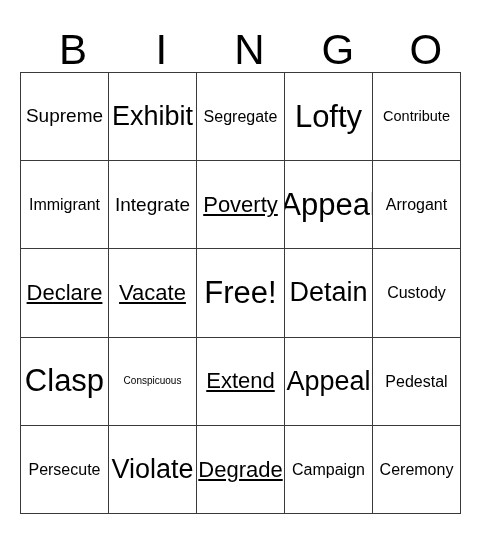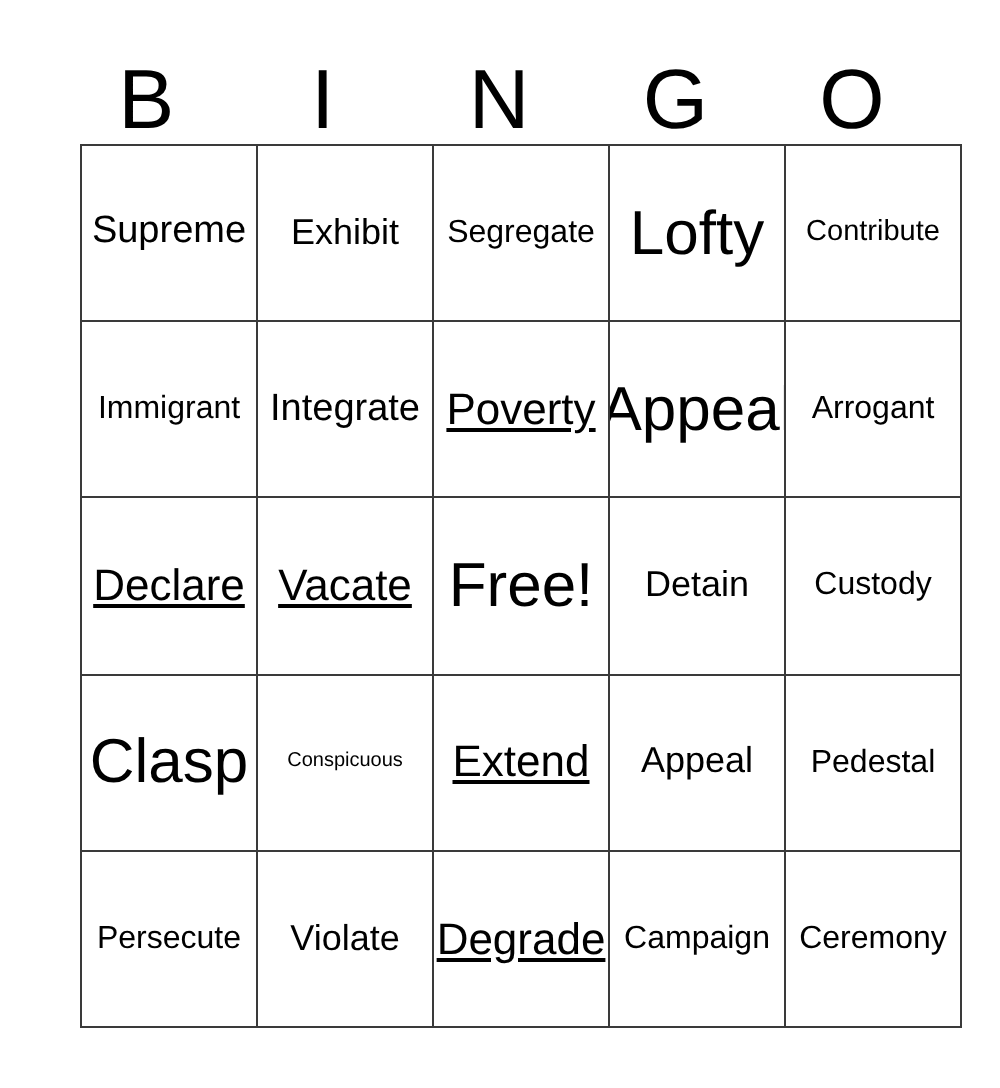--- a/index.html
+++ b/index.html
@@ -40,21 +40,21 @@
     font-size: 42px;
     line-height: 44px;
     font-weight: 400;
     letter-spacing: 0px;
     color: #000000;
   }
 
   
   #bingo-grid {
     position: absolute;
-    left: 40px;
+    left: 20px;
     top: 72px;
     width: 441px;
     height: 442px;
     box-sizing: border-box;
     border-top: 1.5px solid #3a3a3a;
     border-left: 1.5px solid #3a3a3a;
     display: flex;
     flex-direction: column;
     background: #ffffff;
   }
@@ -78,21 +78,21 @@
   }
   .cell-text {
     display: block;
     white-space: nowrap;
     line-height: 1.08;
     color: #000000;
   }
 
   
   .fs-xxl { font-size: 31px; }
-  .fs-xl  { font-size: 18px; }
+  .fs-xl  { font-size: 27px; }
   .fs-l   { font-size: 22px; text-decoration: underline; }
   .fs-m   { font-size: 19px; }
   .fs-s   { font-size: 16px; }
   .fs-xs  { font-size: 14.5px; }
   .fs-xxs { font-size: 10px; }
 </style>
 </head>
 <body style="background: rgb(255, 255, 255);">
 
 <div id="card">

